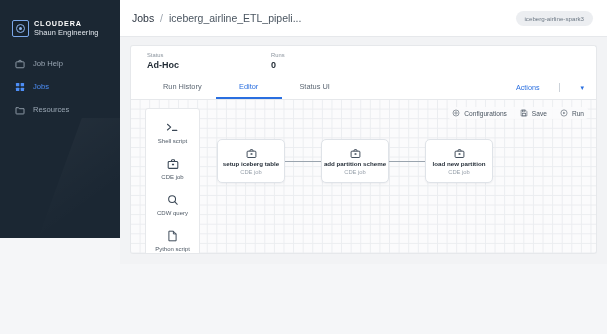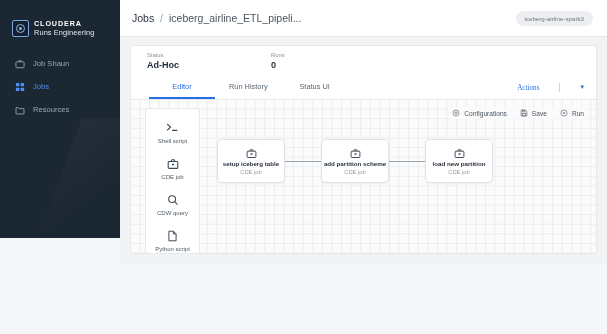--- a/index.html
+++ b/index.html
@@ -133,21 +133,20 @@
     padding: 0 14px; cursor: pointer;
     border-bottom: 2px solid transparent;
     min-width: 66px;
   }
   .tab.active { color: #2a6fe0; border-bottom-color: #2a6fe0; font-weight: 400;}
   .actions-btn {
     align-self: center;
     display: flex; align-items: center; gap: 20px;
     font-size: 7.2px; color: #2a6fe0;
     cursor: pointer;
-    font-family: Liberation Serif, serif;
   }
   .actions-btn .bar { width:1px; height:9px; background:#ccd2d9; display:block;}
   .actions-btn .caret { color:#2a6fe0; font-size:7px; line-height:1;}
 
   
   .canvas-wrap {
     margin: 0 10px 10px 10px;
     flex: 1 1 auto;
     background: #fbfbfc;
     border: 1px solid #e6e8eb; border-top: none;
@@ -222,34 +221,34 @@
   <aside class="sidebar">
 
     <div class="brand">
       <span class="brand-logo">
         <span class="ring">
             <i></i>
           </span>
       </span>
       <span class="brand-text">
         <div class="brand-name">CLOUDERA</div>
-        <div class="brand-sub">Runs Engineering</div>
+        <div class="brand-sub">Shaun Engineering</div>
       </span>
     </div>
 
     <nav class="nav">
 
       <div class="nav-item">
         <span class="nav-ico">
           <svg width="10" height="10" viewBox="0 0 16 16" fill="none" stroke="#9aa7b4" stroke-width="1.4">
             <rect x="1.5" y="4.5" width="13" height="9.5" rx="1.3"></rect>
             <path d="M6 4.5V3.2c0-.5.4-.9.9-.9h2.2c.5 0 .9.4.9.9v1.3"></path>
           </svg>
         </span>
-        <span>Job Shaun</span>
+        <span>Job Help</span>
       </div>
 
       <div class="nav-item active">
         <span class="nav-ico">
           <svg width="10" height="10" viewBox="0 0 16 16" fill="#4d8ef7">
             <rect x="1.5" y="1.5" width="5.4" height="5.4" rx="1"></rect>
             <rect x="9.1" y="1.5" width="5.4" height="5.4" rx="1"></rect>
             <rect x="1.5" y="9.1" width="5.4" height="5.4" rx="1"></rect>
             <rect x="9.1" y="9.1" width="5.4" height="5.4" rx="1"></rect>
           </svg>
@@ -287,22 +286,22 @@
         <div class="stat-value">Ad-Hoc</div>
       </div>
       <div>
         <div class="stat-label">Runs</div>
         <div class="stat-value">0</div>
       </div>
     </div>
 
     <div class="tabbar">
       <div class="tabs">
+        <div class="tab">Run History</div>
         <div class="tab active">Editor</div>
-        <div class="tab">Run History</div>
         <div class="tab">Status UI</div>
       </div>
       <div class="actions-btn">
         <span>Actions</span>
         <span class="bar"></span>
         <span class="caret">▾</span>
       </div>
     </div>
 
     <div class="canvas-wrap">

